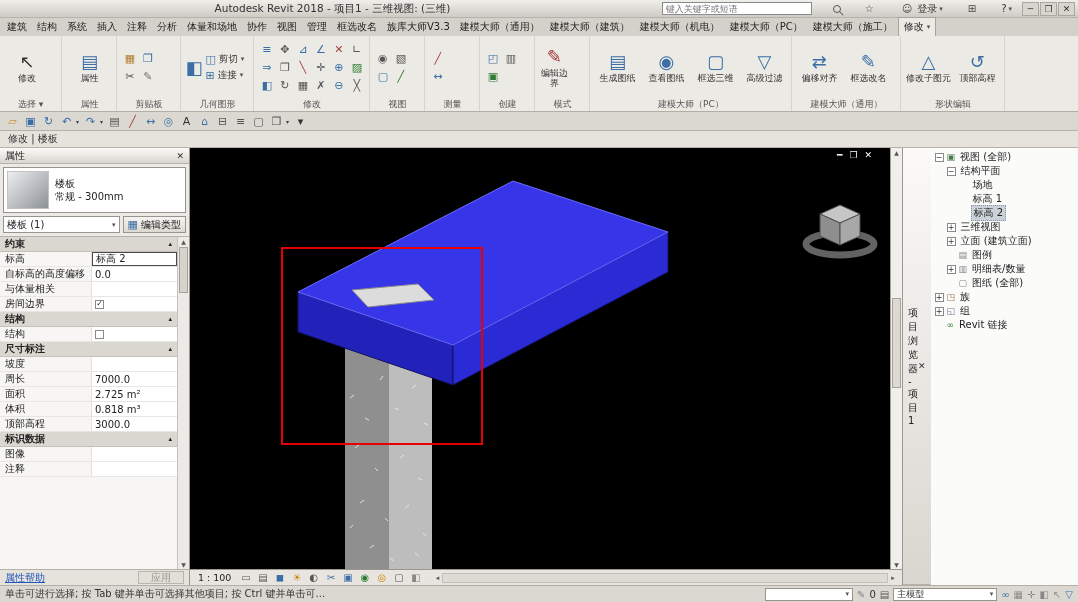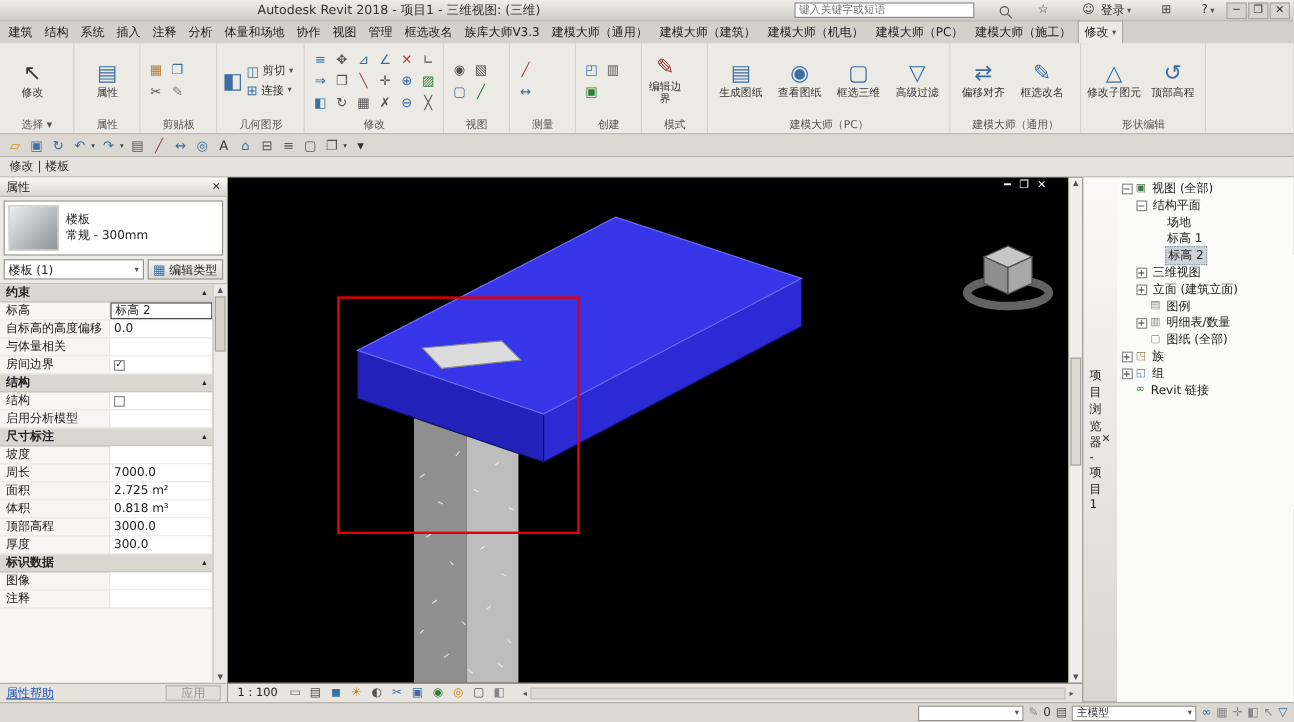--- a/index.html
+++ b/index.html
@@ -390,24 +390,20 @@
             <div class="prow phead">
               <span>结构</span>
               <span class="phead-arrow">▴</span>
             </div>
             <div class="prow">
               <div class="plabel">结构</div>
               <div class="pvalue">
                 <span class="cb"></span>
               </div>
             </div>
-            <div class="prow">
-              <div class="plabel">启用分析模型</div>
-              <div class="pvalue"></div>
-            </div>
             <div class="prow phead">
               <span>尺寸标注</span>
               <span class="phead-arrow">▴</span>
             </div>
             <div class="prow">
               <div class="plabel">坡度</div>
               <div class="pvalue"></div>
             </div>
             <div class="prow">
               <div class="plabel">周长</div>
@@ -424,26 +420,20 @@
             <div class="prow">
               <div class="plabel">体积</div>
               <div class="pvalue">
                 <span>0.818 m³</span>
               </div>
             </div>
             <div class="prow">
               <div class="plabel">顶部高程</div>
               <div class="pvalue">
                 <span>3000.0</span>
-              </div>
-            </div>
-            <div class="prow">
-              <div class="plabel">厚度</div>
-              <div class="pvalue">
-                <span>300.0</span>
               </div>
             </div>
             <div class="prow phead">
               <span>标识数据</span>
               <span class="phead-arrow">▴</span>
             </div>
             <div class="prow">
               <div class="plabel">图像</div>
               <div class="pvalue"></div>
             </div>
@@ -604,20 +594,21 @@
             <span class="expander none"></span>
             <span class="ticon" style="color: rgb(46, 125, 50);">∞</span>
             <span class="tlabel">Revit 链接</span>
           </div>
         </div>
     </div>
 
   </div>
 
   <div class="statusbar">
+    <span>单击可进行选择; 按 Tab 键并单击可选择其他项目; 按 Ctrl 键并单击可...</span>
     <div class="status-right">
       <div class="sb-dd">
           <span></span>
           <span class="caret">▾</span>
         </div>
       <span class="sbico" style="color:#888">✎</span>
       <span>0</span>
       <span class="sbico" style="color:#555">▤</span>
       <div class="sb-dd wide">
           <span>主模型</span>

